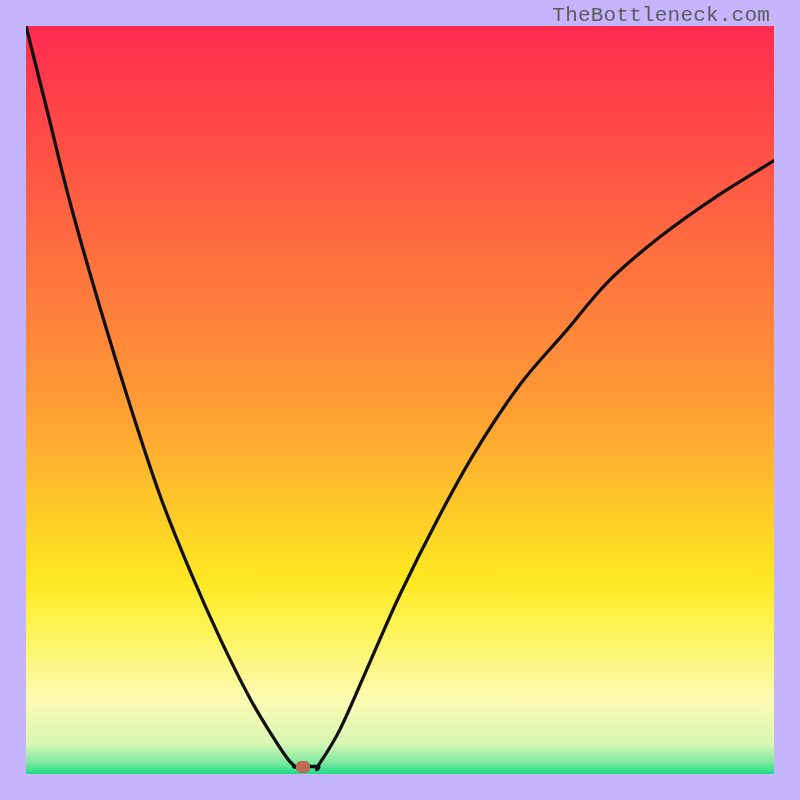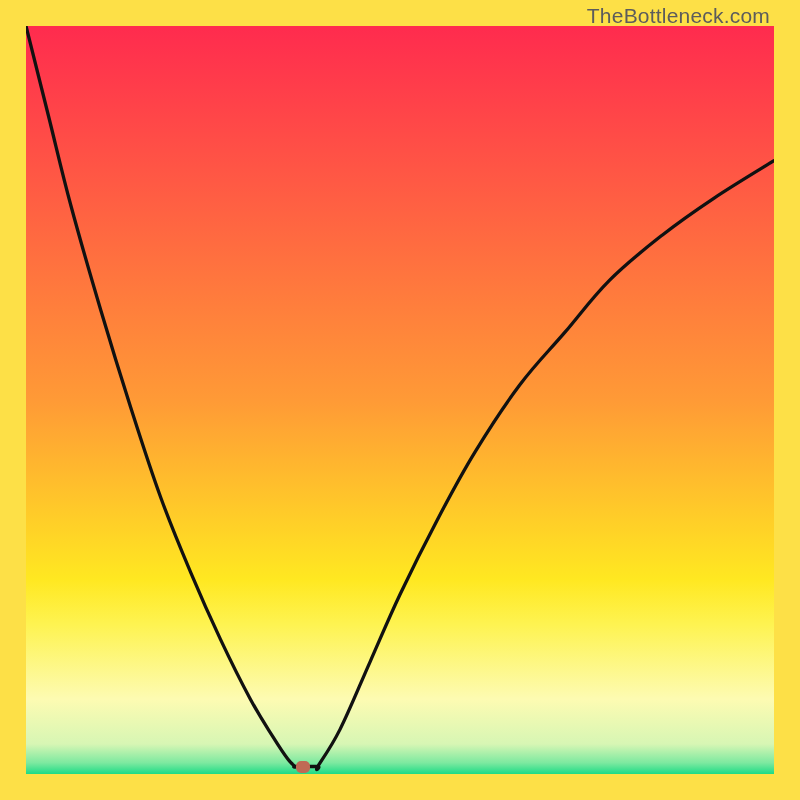--- a/index.html
+++ b/index.html
@@ -7,21 +7,22 @@
     padding: 0;
     width: 800px;
     height: 800px;
     background: #000;
     overflow: hidden;
     font-family: Arial, Helvetica, sans-serif;
   }
   .frame {
     position: absolute;
     inset: 0;
-    background: #fde047;
+    background: #c4b5fd;
+    font-family: Liberation Mono, monospace;
   }
   .plot-area {
     position: absolute;
     left: 26px;
     top: 26px;
     width: 748px;
     height: 748px;
     overflow: hidden;
     background: linear-gradient(
       to bottom,

